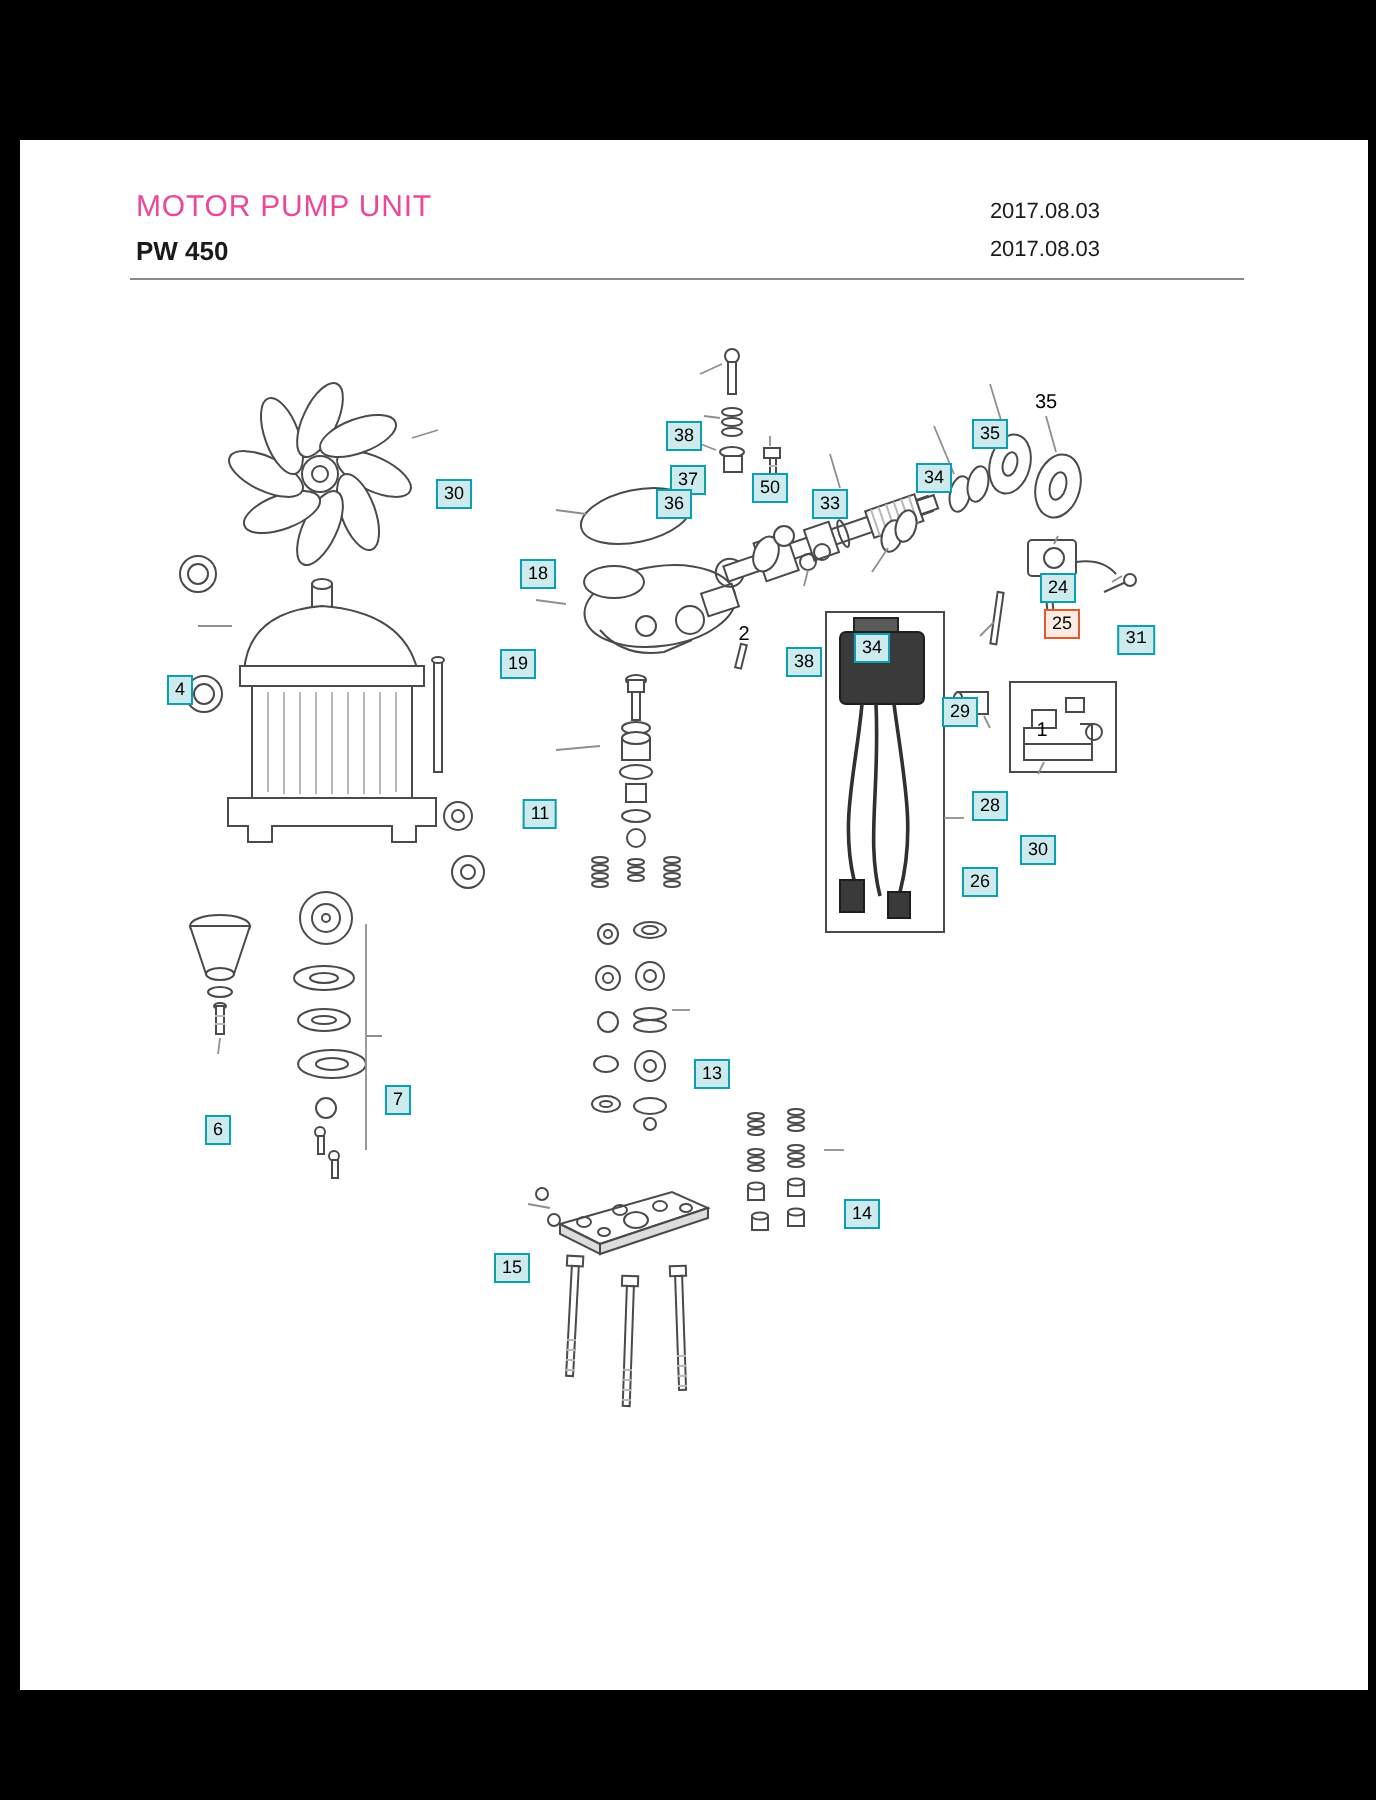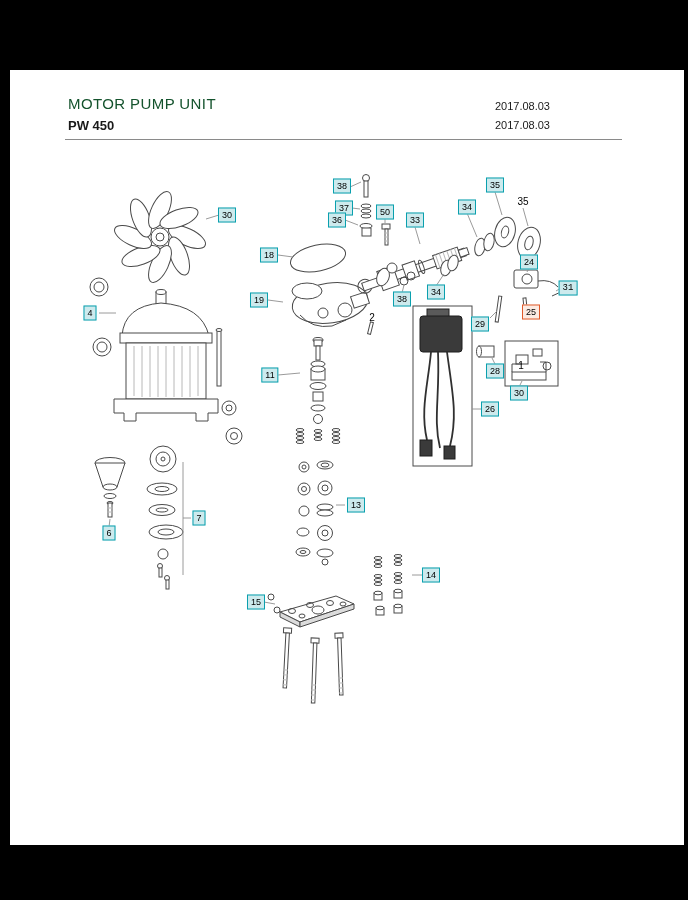--- a/index.html
+++ b/index.html
@@ -9,21 +9,21 @@
   .screen {
     position:relative; width:688px; height:900px;
     background:var(--frame_black,#000); overflow:hidden;
   }
   .page {
     position:absolute; left:10px; top:70px; width:674px; height:775px;
     background:#fff;
   }
   .doc-title {
     position:absolute; left:58px; top:25px;
-    font-size:15px; letter-spacing:.4px; color:#14532d;
+    font-size:15px; letter-spacing:.4px; color:#ec4899;
   }
   .doc-model {
     position:absolute; left:58px; top:48px;
     font-size:13px; font-weight:bold; color:#1a1a1a;
   }
   .doc-date {
     position:absolute; left:420px; width:120px; text-align:right;
     font-size:11px; color:#1a1a1a;
   }
   .date-1 { top:30px; }
@@ -44,20 +44,21 @@
 
   .callout-layer { position:absolute; left:0; top:0; width:688px; height:900px; pointer-events:none; }
   .callout {
     position:absolute; transform:translate(-50%,-50%);
     font-size:9px; line-height:1; color:#000; text-align:center;
     padding:2px 3px; min-width:9px; pointer-events:auto;
   }
   .callout.teal {
     background:var(--callout_teal_fill,#cdeaed);
     border:1px solid var(--callout_teal_border,#0aa0ae);
+    margin-top:32px;
   }
   .callout.red {
     background:var(--callout_red_fill,#fcebe2);
     border:1px solid var(--callout_red_border,#e05a2b);
   }
   .callout.plain { background:transparent; border:none; font-size:10px; }
 </style>
 </head>
 <body>
 

